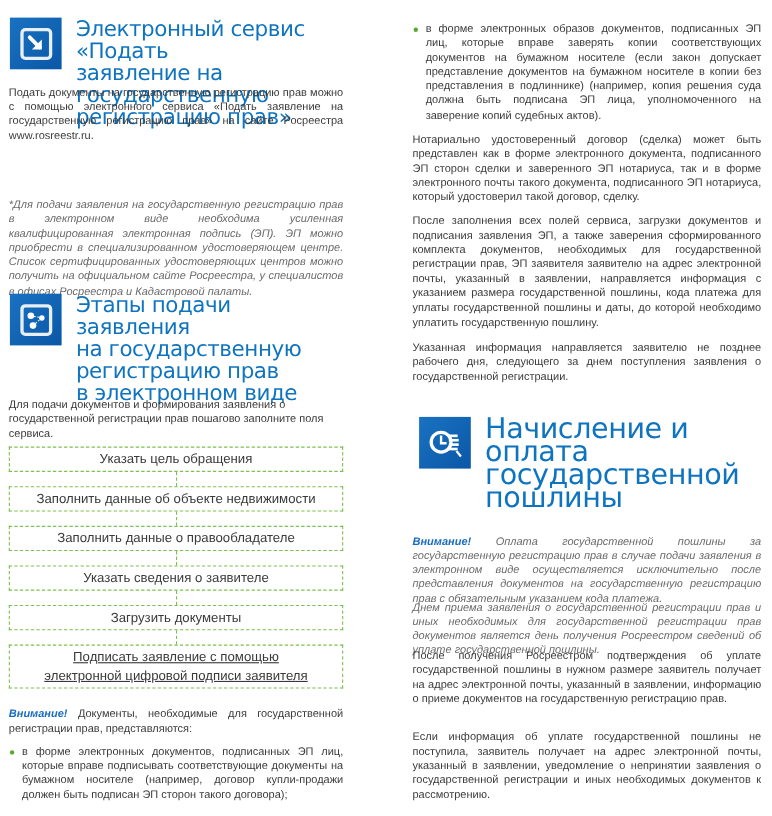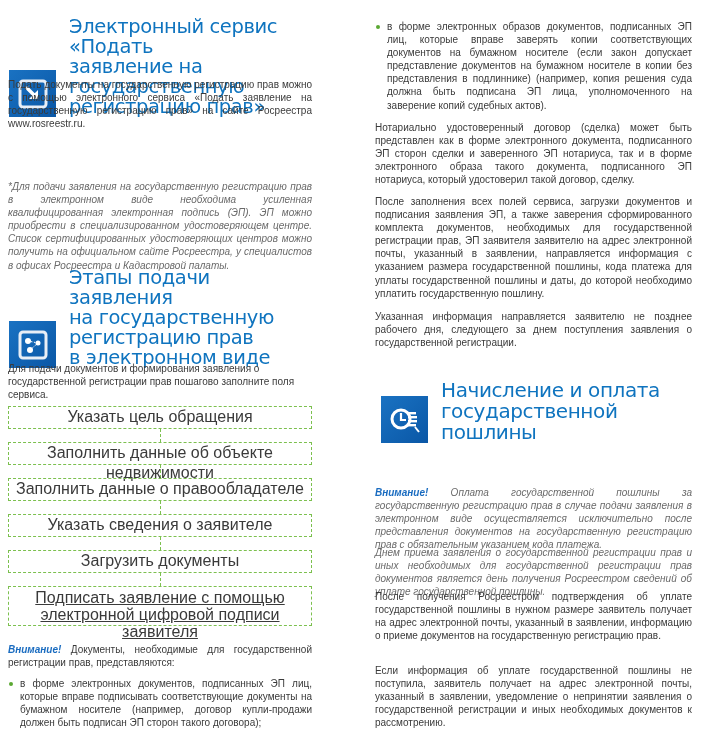--- a/index.html
+++ b/index.html
@@ -3,21 +3,21 @@
 <meta charset="utf-8">
 <style>
   * { box-sizing: border-box; margin: 0; padding: 0; }
   html, body { width: 702px; height: 742px; background: #ffffff; overflow: hidden; }
   body { font-family: "Liberation Sans", "DejaVu Sans", sans-serif; color: #333333; position: relative; }
 
   .col { position: absolute; top: 0; }
   .col-left { left: 8px; width: 304px; }
   .col-right { left: 387px; width: 305px; }
 
-  .heading { display: flex; align-items: flex-end; }
+  .heading { display: flex; align-items: flex-start; }
   .icon-box {
     width: 47px; height: 47px; flex: 0 0 47px;
     background: linear-gradient(135deg, #1a72c2 0%, #0a57a6 100%);
     display: flex; align-items: center; justify-content: center;
   }
   .icon-box svg { display: block; }
   .heading-text {
     color: #0f74bf; font-size: 19.5px; line-height: 20px; margin-left: 13px; margin-top: 1px;
     font-family: "DejaVu Sans", sans-serif; letter-spacing: -0.4px;
   }
@@ -27,21 +27,21 @@
   .accent { color: #1a6cc0; font-weight: bold; font-style: italic; }
 
   .bullet { position: relative; padding-left: 12px; }
   .bullet::before {
     content: ""; position: absolute; left: 1px; top: 5px; width: 4px; height: 4px; border-radius: 50%;
     background: #5aa832;
   }
 
   .flow { position: absolute; left: 8px; width: 304px; }
   .step {
-    border: 1.5px dashed #7cc04f; text-align: center; font-size: 16px; color: #3a3a3a;
+    border: 1.5px dashed #7cc04f; text-align: center; font-size: 12px; color: #3a3a3a;
     height: 23px; line-height: 20px; position: relative;
   }
   .step.tall { height: 40px; line-height: 17px; padding-top: 2px; text-decoration: underline; }
   .connector {
     width: 0; height: 13px; border-left: 1.5px dashed #7cc04f; margin: 0 auto;
   }
 </style>
 </head>
 <body>
 
@@ -107,39 +107,39 @@
 <div class="col col-left">
   <p class="p" style="position:absolute; top:643px; left:0; width:304px;">
     <span class="accent">Внимание!</span><span> Документы, необходимые для государственной регистрации прав, представляются:</span>
   </p>
   <p class="p bullet" style="position:absolute; top:677px; left:0; width:304px;">в форме электронных документов, подписанных ЭП лиц, которые вправе подписывать соответствующие документы на бумажном носителе (например, договор купли-продажи должен быть подписан ЭП сторон такого договора);</p>
 </div>
 
 <div class="col col-right">
   <p class="p bullet" style="position:absolute; top:20px; left:-12px; width:317px;">в форме электронных образов документов, подписанных ЭП лиц, которые вправе заверять копии соответствующих документов на бумажном носителе (если закон допускает представление документов на бумажном носителе в копии без представления в подлиннике) (например, копия решения суда должна быть подписана ЭП лица, уполномоченного на заверение копий судебных актов).</p>
 
-  <p class="p" style="position:absolute; top:121px; left:-12px; width:317px;">Нотариально удостоверенный договор (сделка) может быть представлен как в форме электронного документа, подписанного ЭП сторон сделки и заверенного ЭП нотариуса, так и в форме электронного образа такого документа, подписанного ЭП нотариуса, который удостоверил такой договор, сделку.</p>
+  <p class="p" style="position:absolute; top:121px; left:-12px; width:317px;">Нотариально удостоверенный договор (сделка) может быть представлен как в форме электронного документа, подписанного ЭП сторон сделки и заверенного ЭП нотариуса, так и в форме электронного почты такого документа, подписанного ЭП нотариуса, который удостоверил такой договор, сделку.</p>
 
   <p class="p" style="position:absolute; top:195px; left:-12px; width:317px;">После заполнения всех полей сервиса, загрузки документов и подписания заявления ЭП, а также заверения сформированного комплекта документов, необходимых для государственной регистрации прав, ЭП заявителя заявителю на адрес электронной почты, указанный в заявлении, направляется информация с указанием размера государственной пошлины, кода платежа для уплаты государственной пошлины и даты, до которой необходимо уплатить государственную пошлину.</p>
 
   <p class="p" style="position:absolute; top:310px; left:-12px; width:317px;">Указанная информация направляется заявителю не позднее рабочего дня, следующего за днем поступления заявления о государственной регистрации.</p>
 
   <div class="heading" style="position:absolute; top:379px; left:-6px; width:310px;">
     <div class="icon-box">
       <svg width="34" height="34" viewBox="0 0 34 34">
         <circle cx="13" cy="16" r="9" fill="none" stroke="#ffffff" stroke-width="3"></circle>
         <path d="M13 10 L13 17 L18 17" stroke="#ffffff" stroke-width="2.2" fill="none"></path>
         <rect x="20" y="9" width="8" height="2.4" fill="#ffffff"></rect>
         <rect x="20" y="13" width="9" height="2.4" fill="#ffffff"></rect>
         <rect x="20" y="17" width="9" height="2.4" fill="#ffffff"></rect>
         <rect x="19" y="21" width="9" height="2.4" fill="#ffffff"></rect>
         <path d="M27 24 L31 29" stroke="#ffffff" stroke-width="2"></path>
       </svg>
     </div>
-    <div class="heading-text" style="font-size:20px; line-height:21px;">
+    <div class="heading-text" style="font-size:26px; line-height:21px;">
       <div>Начисление и оплата</div>
       <div>государственной пошлины</div>
     </div>
   </div>
 
   <p class="p it" style="position:absolute; top:456px; left:-12px; width:317px;">
     <span class="accent">Внимание!</span><span> Оплата государственной пошлины за государственную регистрацию прав в случае подачи заявления в электронном виде осуществляется исключительно после представления документов на государственную регистрацию прав с обязательным указанием кода платежа.</span>
   </p>
 
   <p class="p it" style="position:absolute; top:516px; left:-12px; width:317px;">Днем приема заявления о государственной регистрации прав и иных необходимых для государственной регистрации прав документов является день получения Росреестром сведений об уплате государственной пошлины.</p>

